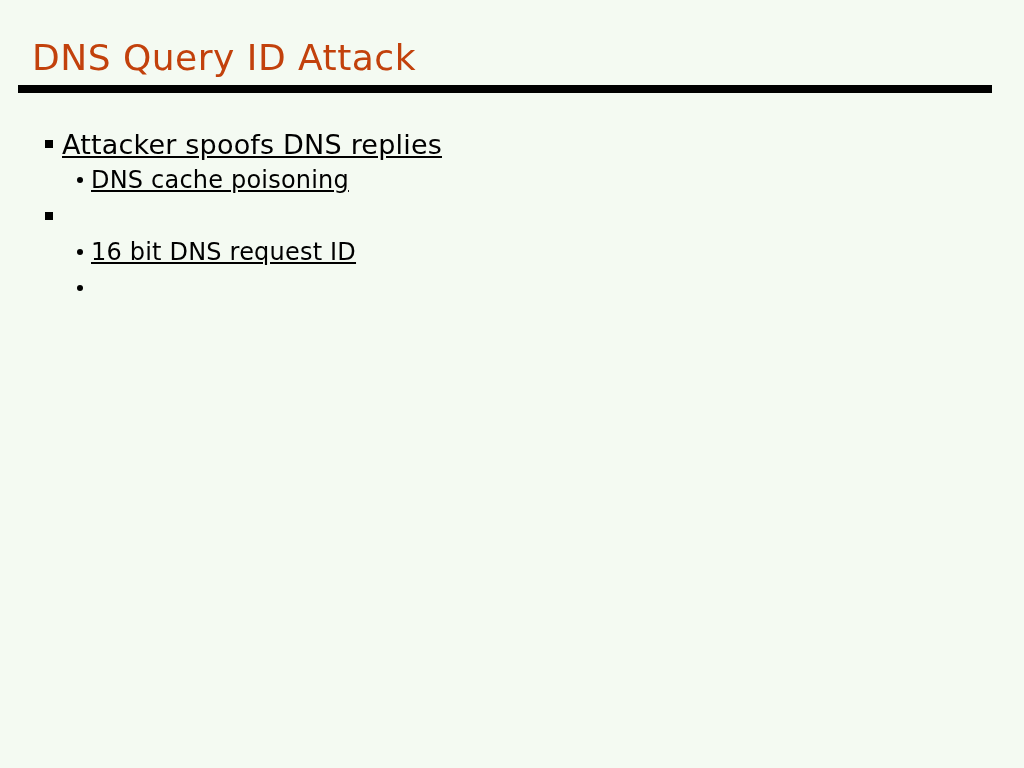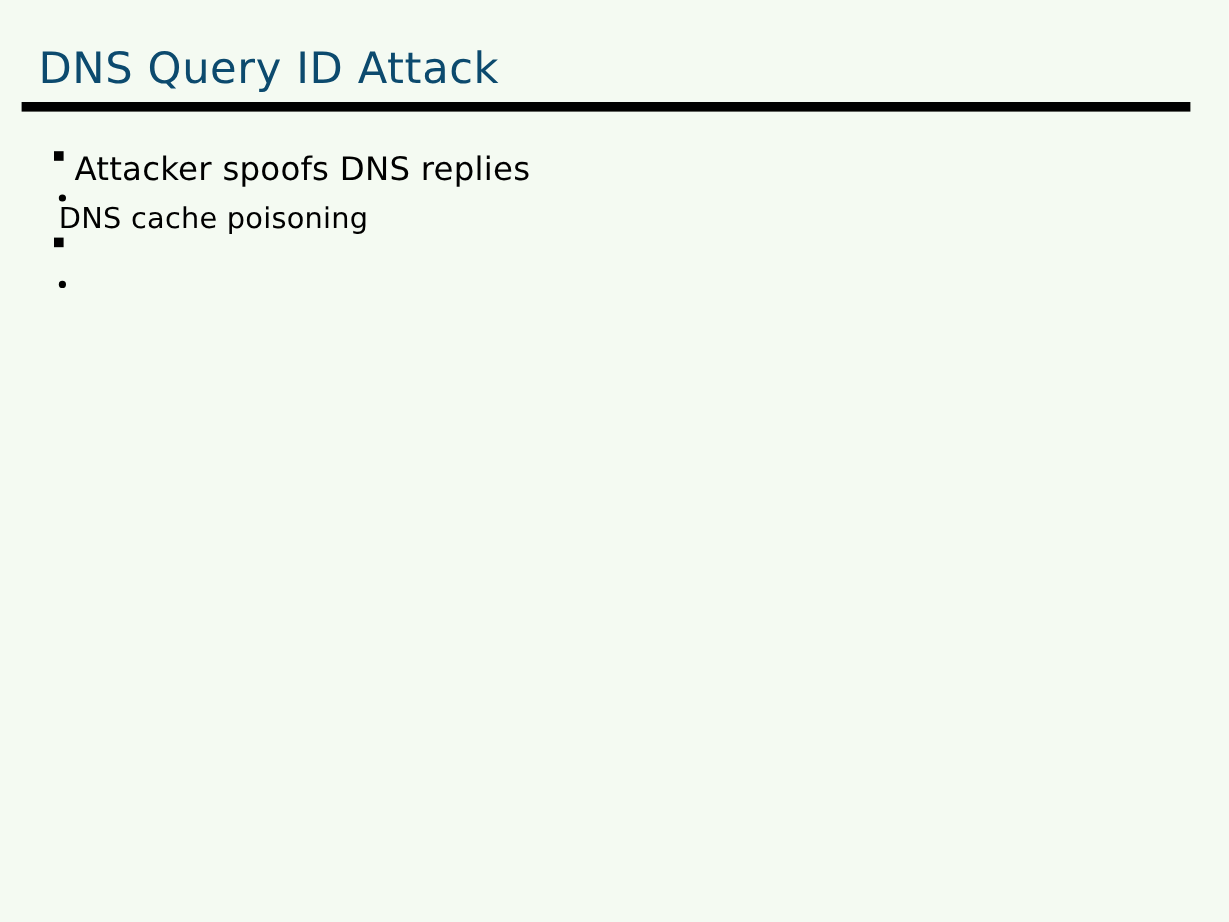--- a/index.html
+++ b/index.html
@@ -16,53 +16,53 @@
     overflow: hidden;
   }
   .slide-title {
     position: absolute;
     left: 32px;
     top: 38px;
     font-size: 36px;
     line-height: 40px;
     letter-spacing: 0.5px;
     white-space: nowrap;
-    color: #0c4a6e;
+    color: #c2410c;
   }
   .title-rule {
     position: absolute;
     left: 18px;
     top: 85px;
     width: 974px;
     height: 8px;
     background: #000000;
   }
   .bullet-list {
     position: absolute;
     left: 0;
     top: 126px;
     margin: 0;
     padding: 0;
     list-style: none;
     width: 1024px;
   }
   .bullet-item {
     display: flex;
-    align-items: flex-start;
+    align-items: center;
     height: 36px;
     white-space: nowrap;
+    text-decoration: underline;
   }
   .bullet-item.level-1 {
     padding-left: 45px;
     font-size: 27px;
   }
   .bullet-item.level-2 {
-    padding-left: 49px;
+    padding-left: 77px;
     font-size: 24px;
-    flex-direction: column;
   }
   .marker {
     flex: 0 0 auto;
     background: #000000;
   }
   .level-1 .marker {
     width: 8px;
     height: 8px;
     margin-right: 9px;
   }
@@ -89,15 +89,19 @@
       </li>
       <li class="bullet-item level-2">
         <span class="marker"></span>
         <span class="bullet-text">DNS cache poisoning</span>
       </li>
       <li class="bullet-item level-1">
         <span class="marker"></span>
       </li>
       <li class="bullet-item level-2">
         <span class="marker"></span>
+        <span class="bullet-text">16 bit DNS request ID</span>
+      </li>
+      <li class="bullet-item level-2">
+        <span class="marker"></span>
       </li>
     </ul>
 </div>
 
 </body></html>

